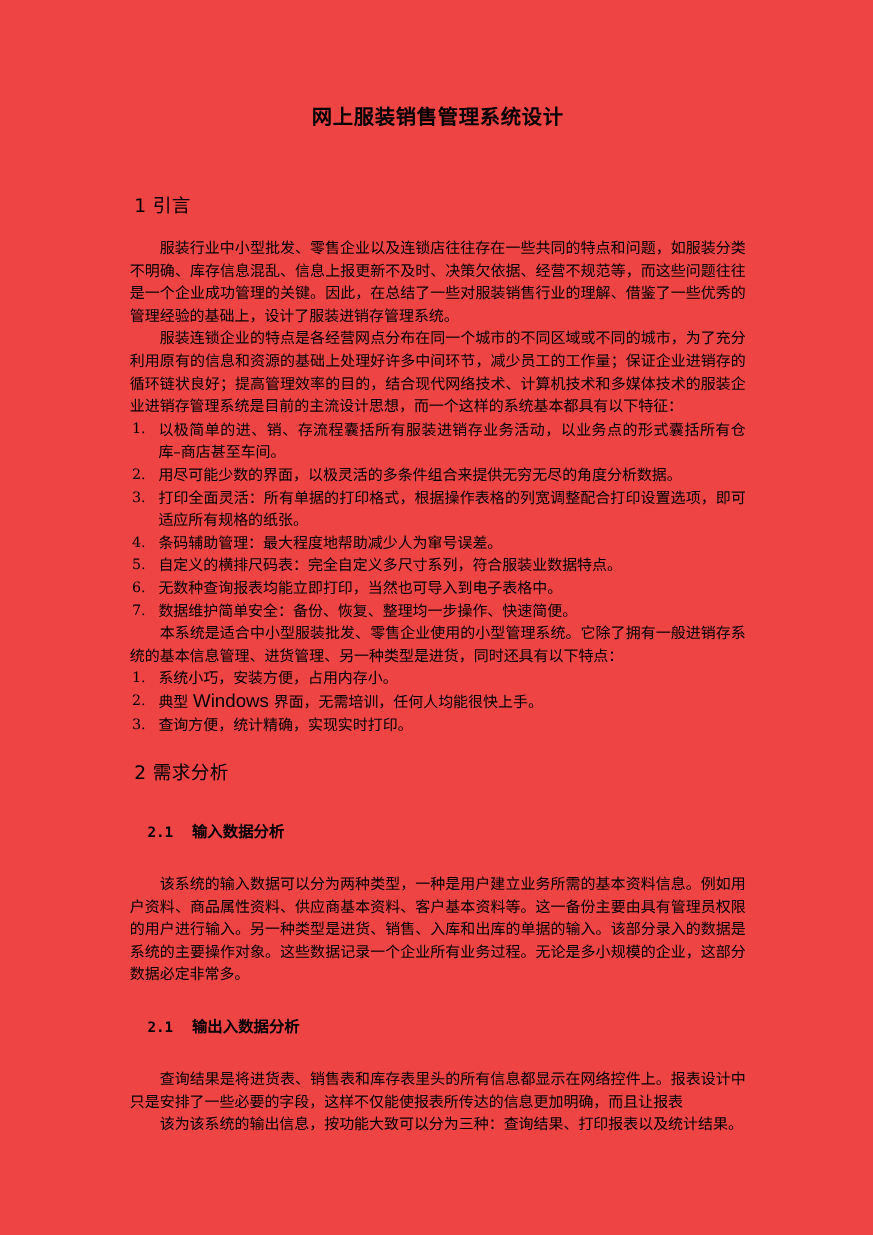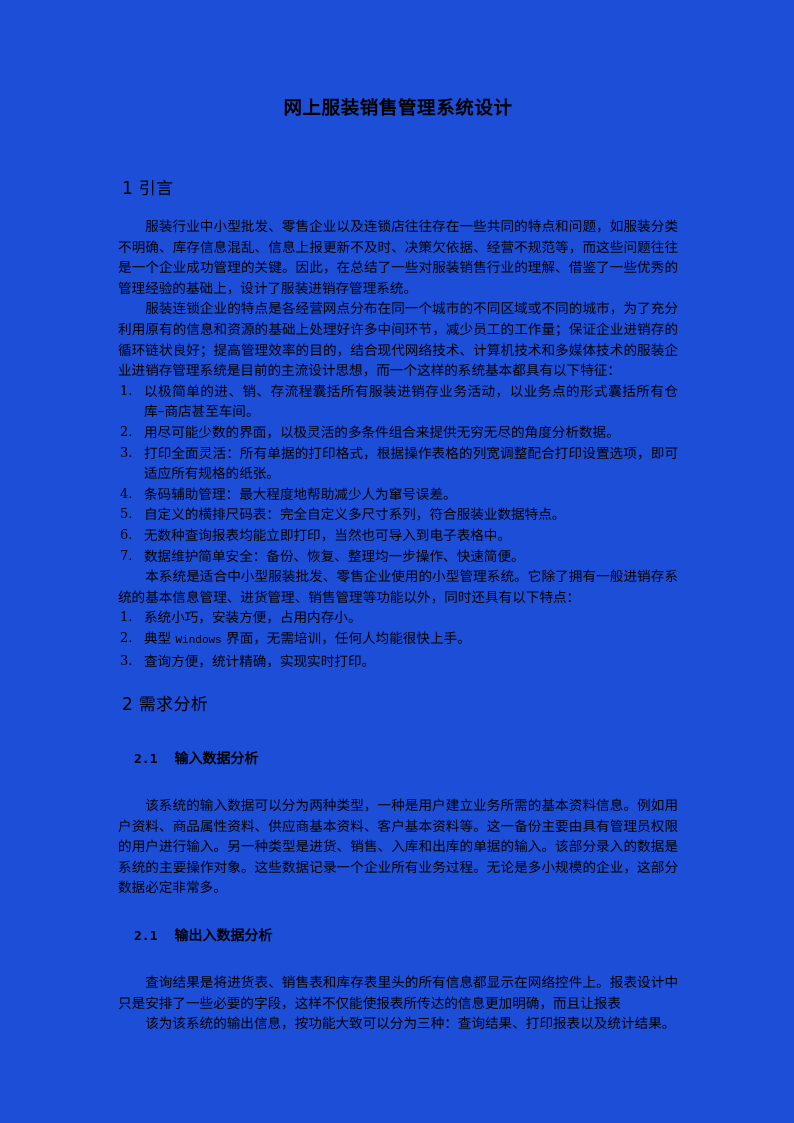--- a/index.html
+++ b/index.html
@@ -11,21 +11,21 @@
   body {
     font-family: "DejaVu Sans", "Liberation Sans", sans-serif;
     color: #000000;
     -webkit-font-smoothing: none;
   }
   .page {
     position: relative;
     width: 794px;
     height: 1123px;
     margin: 0 auto;
-    background: #1d4ed8;
+    background: #ef4444;
     overflow: hidden;
     box-sizing: border-box;
   }
   .content {
     position: absolute;
     left: 118px;
     top: 96px;
     width: 560px;
   }
 
@@ -97,22 +97,22 @@
     position: absolute;
     left: 2px;
     top: 0;
     width: 22px;
     font-family: "DejaVu Serif", "Liberation Serif", serif;
     font-size: 13px;
     line-height: 20.6px;
     text-align: left;
   }
   .mono {
-    font-family: Liberation Mono, monospace;
-    font-size: 11px;
+    font-family: Liberation Sans, sans-serif;
+    font-size: 17px;
   }
 
   
   .sp-title-to-h1 { height: 52px; }
   .sp-h1-to-para  { height: 13px; }
   .sp-before-h1-2 { height: 18px; }
   .sp-h1-to-h2    { height: 14px; }
   .sp-h2-to-para  { height: 11px; }
   .sp-before-h2b  { height: 12px; }
 </style>
@@ -158,21 +158,21 @@
       <li>
         <span class="marker">6.</span>
         <span>无数种查询报表均能立即打印，当然也可导入到电子表格中。</span>
       </li>
       <li>
         <span class="marker">7.</span>
         <span>数据维护简单安全：备份、恢复、整理均一步操作、快速简便。</span>
       </li>
     </ol>
 
-    <p class="para">本系统是适合中小型服装批发、零售企业使用的小型管理系统。它除了拥有一般进销存系统的基本信息管理、进货管理、销售管理等功能以外，同时还具有以下特点：</p>
+    <p class="para">本系统是适合中小型服装批发、零售企业使用的小型管理系统。它除了拥有一般进销存系统的基本信息管理、进货管理、另一种类型是进货，同时还具有以下特点：</p>
 
     <ol class="numlist">
       <li>
         <span class="marker">1.</span>
         <span>系统小巧，安装方便，占用内存小。</span>
       </li>
       <li>
         <span class="marker">2.</span>
         <span>典型 </span><span class="mono">Windows</span><span> 界面，无需培训，任何人均能很快上手。</span>
       </li>

